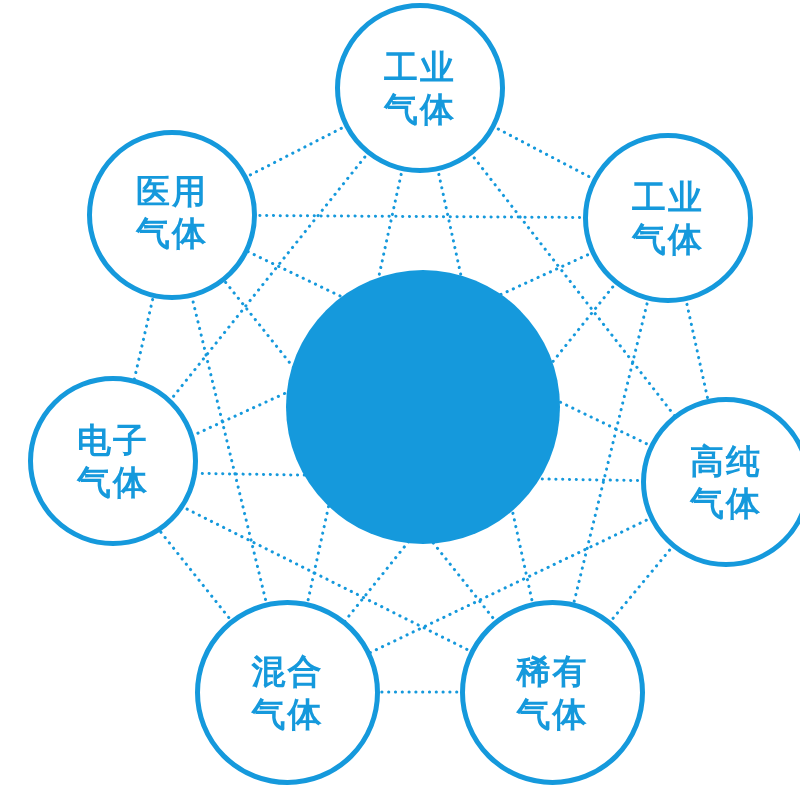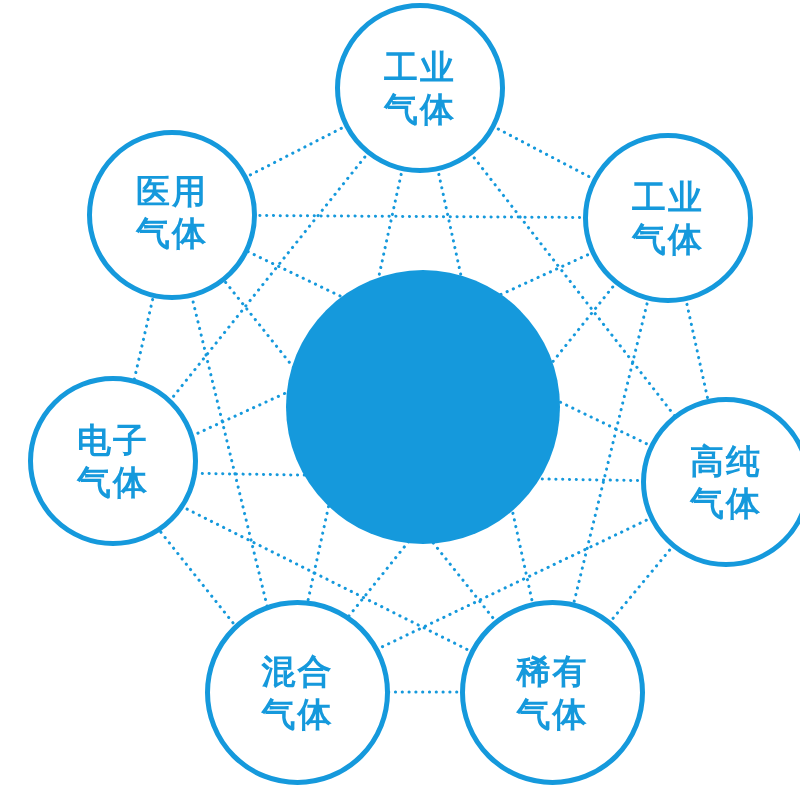--- a/index.html
+++ b/index.html
@@ -57,21 +57,21 @@
     z-index: 3;
     display: flex;
     align-items: center;
     justify-content: center;
   }
   
   #node-top          { left: 315px; top:   3px; width: 170px; height: 170px; }
   #node-top-right    { left: 563px; top: 133px; width: 170px; height: 170px; }
   #node-right        { left: 621px; top: 397px; width: 170px; height: 170px; }
   #node-bottom-right { left: 440px; top: 600px; width: 185px; height: 185px; align-items: center; }
-  #node-bottom-left  { left: 185px; top: 600px; width: 185px; height: 185px; }
+  #node-bottom-left  { left: 175px; top: 600px; width: 185px; height: 185px; }
   #node-left         { left:   8px; top: 376px; width: 170px; height: 170px; }
   #node-top-left     { left:  67px; top: 130px; width: 170px; height: 170px; font-family: Liberation Mono, monospace; }
   #center-node       { left: 266px; top: 270px; width: 274px; height: 274px; }
 </style>
 </head>
 <body>
 
 <div class="diagram-canvas">
 
   <svg class="edges-layer" id="edges" viewBox="0 0 800 787">

